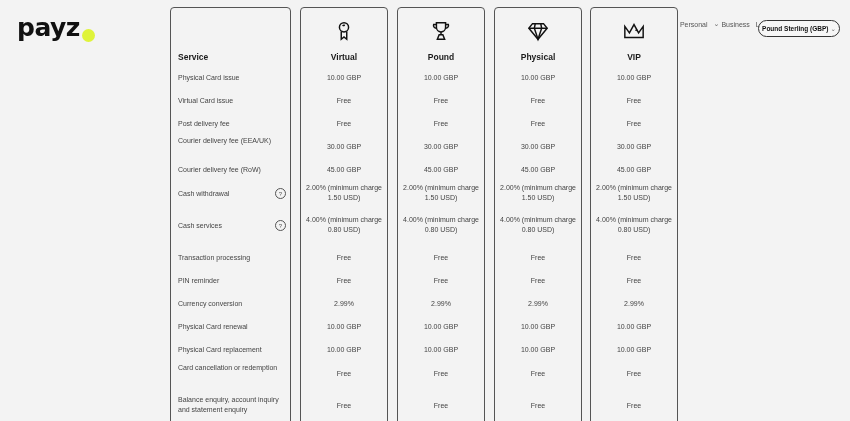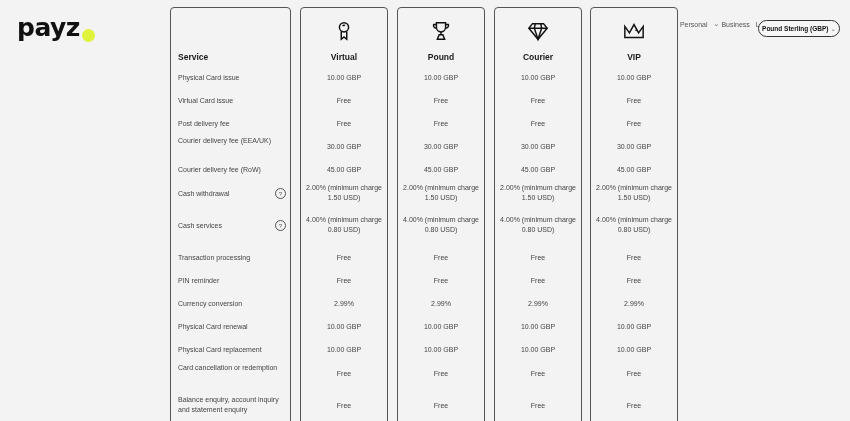--- a/index.html
+++ b/index.html
@@ -163,21 +163,21 @@
       <div class="row" style="top: 337px;">10.00 GBP</div>
       <div class="row" style="top: 361px;">Free</div>
       <div class="row" style="top: 393px;">Free</div>
     </div>
     <div class="col col-tier" style="left: 494px;">
       <div class="tier-icon"><svg viewBox="0 0 24 24" fill="none" stroke="#111" stroke-width="1.6">
           <path d="M6 4 H18 L22 9 L12 21 L2 9 Z"></path>
           <path d="M2 9 H22"></path>
           <path d="M9 4 L8 9 L12 21 L16 9 L15 4"></path>
         </svg></div>
-      <div class="col-head">Courier</div>
+      <div class="col-head">Physical</div>
       <div class="row" style="top: 65px;">10.00 GBP</div>
       <div class="row" style="top: 88px;">Free</div>
       <div class="row" style="top: 111px;">Free</div>
       <div class="row" style="top: 134px;">30.00 GBP</div>
       <div class="row" style="top: 157px;">45.00 GBP</div>
       <div class="row" style="top: 175px;">2.00% (minimum charge 1.50 USD)</div>
       <div class="row" style="top: 207px;">4.00% (minimum charge 0.80 USD)</div>
       <div class="row" style="top: 245px;">Free</div>
       <div class="row" style="top: 268px;">Free</div>
       <div class="row" style="top: 291px;">2.99%</div>

